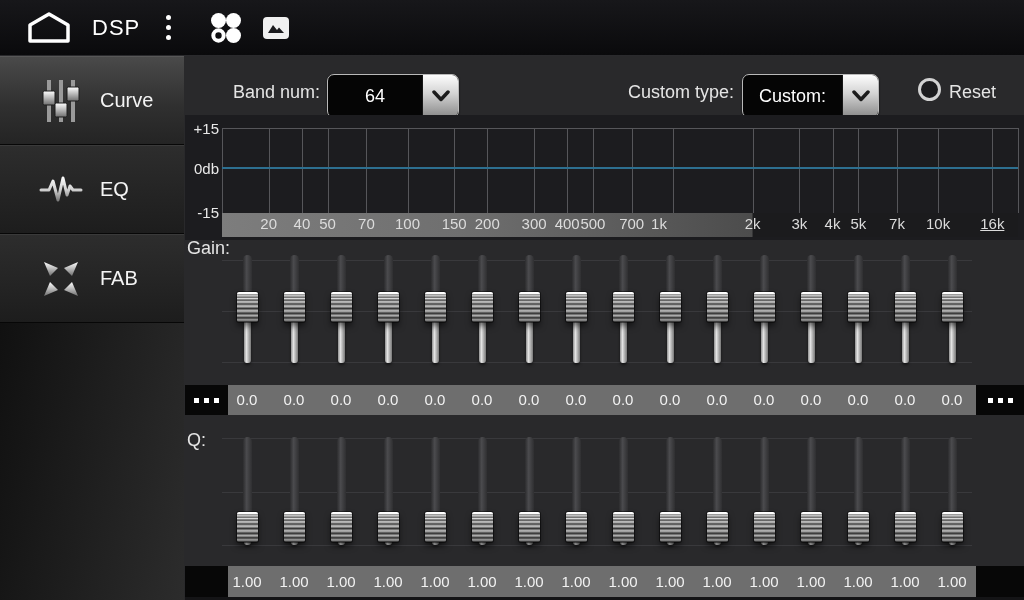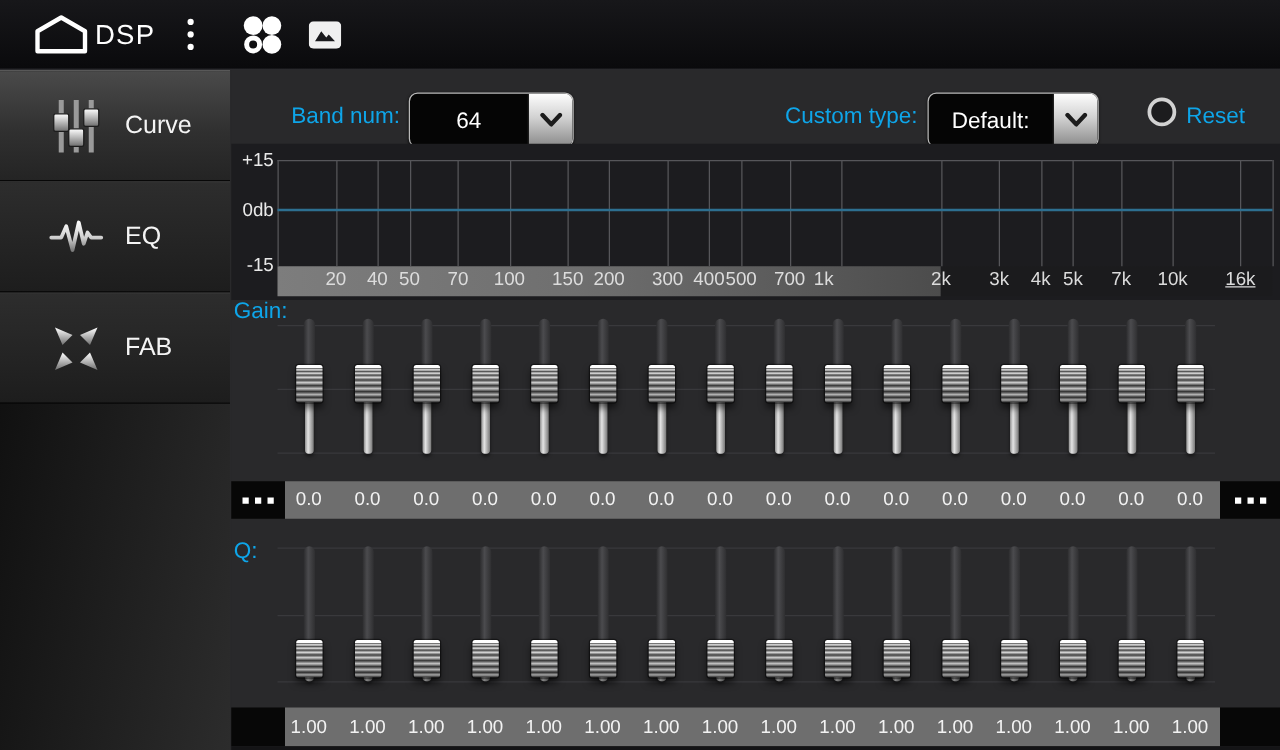--- a/index.html
+++ b/index.html
@@ -5,21 +5,21 @@
   * { margin:0; padding:0; box-sizing:border-box; }
   html,body { background:#000; }
   .screen { position:relative; width:1024px; height:600px; overflow:hidden;
             background:#29292b; font-family:"Liberation Sans", sans-serif; color:#fff; }
 
   
   .topbar { position:absolute; left:0; top:0; width:1024px; height:56px;
             background:linear-gradient(#17171a,#0a0a0c);
             display:flex; align-items:center; border-bottom:1px solid #2a2a2d; }
   .tb-home { margin-left:26px; }
-  .tb-title { margin-left:4px; font-size:22px; letter-spacing:1px; color:#fff; }
+  .tb-title { margin-left:20px; font-size:22px; letter-spacing:1px; color:#fff; }
   .tb-menu { margin-left:20px; display:flex; flex-direction:column; gap:5px; padding:6px; }
   .tb-menu i { width:5px; height:5px; border-radius:50%; background:#fff; }
   .tb-clover { margin-left:32px; }
   .tb-photo { margin-left:20px; }
   .tb-spacer { flex:1; }
   .tb-right { display:flex; align-items:center; gap:18px; margin-right:16px; }
   .tb-time { font-size:23px; color:#fafafa; }
 
   
   .sidebar { position:absolute; left:0; top:56px; width:184px; height:544px;
@@ -28,21 +28,21 @@
                background:linear-gradient(#2d2d2d,#1d1d1d);
                border-bottom:1px solid #070707; border-top:1px solid #3a3a3a; cursor:pointer; }
   .side-item:first-child { border-top:none; }
   .side-item.sel { background:linear-gradient(#4a4a4a,#303030 55%,#242424); border-top:1px solid #585858; }
   .side-label { font-size:20px; color:#f4f4f4; }
   .side-icn { width:46px; display:flex; justify-content:center; }
 
   
   .main { position:absolute; left:185px; top:56px; width:839px; height:544px; background:#29292b; }
   .abs { position:absolute; }
-  .lbl { font-size:18px; color:#0ea5e9; white-space:nowrap; }
+  .lbl { font-size:18px; color:#e5e5e5; white-space:nowrap; }
 
   
   .dd { position:absolute; height:44px; background:#050505; border:1px solid #b9b9b9;
         border-radius:7px; display:flex; overflow:hidden; cursor:pointer;
         box-shadow:0 1px 2px rgba(0,0,0,.6); }
   .dd-val { flex:1; display:flex; align-items:center; justify-content:center;
             font-size:18px; color:#fff; }
   .dd-btn { width:36px; background:linear-gradient(#fdfdfd,#d2d2d2 45%,#8a8a8a);
             border-left:1px solid #161616; display:flex; align-items:center; justify-content:center; }
   .radio { position:absolute; width:23px; height:23px; border-radius:50%;
@@ -165,21 +165,21 @@
       <div class="dd-val">64</div>
       <div class="dd-btn">
         <svg width="18" height="12" viewBox="0 0 18 12">
             <path d="M2 2 L9 9.5 L16 2" fill="none" stroke="#1c1c1c" stroke-width="3.5" stroke-linecap="round" stroke-linejoin="round"></path>
           </svg>
       </div>
     </div>
 
     <div class="abs lbl" style="left:443px; top:26px;">Custom type:</div>
     <div class="dd" style="left:557px; top:18px; width:137px;">
-      <div class="dd-val">Default:</div>
+      <div class="dd-val">Custom:</div>
       <div class="dd-btn">
         <svg width="18" height="12" viewBox="0 0 18 12">
             <path d="M2 2 L9 9.5 L16 2" fill="none" stroke="#1c1c1c" stroke-width="3.5" stroke-linecap="round" stroke-linejoin="round"></path>
           </svg>
       </div>
     </div>
 
     <div class="radio" style="left:733px; top:22px;"></div>
     <div class="abs lbl" style="left:764px; top:26px;">Reset</div>
 

